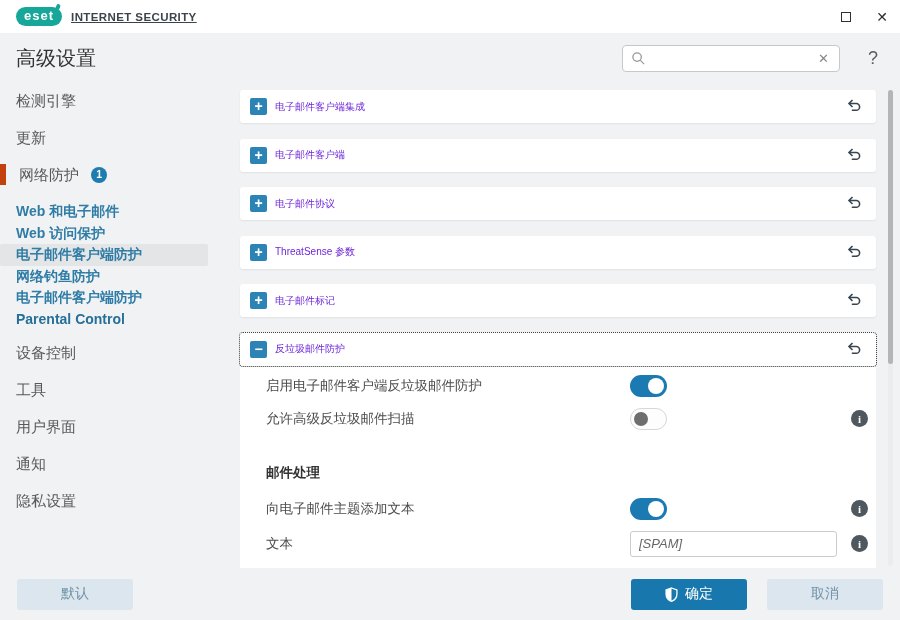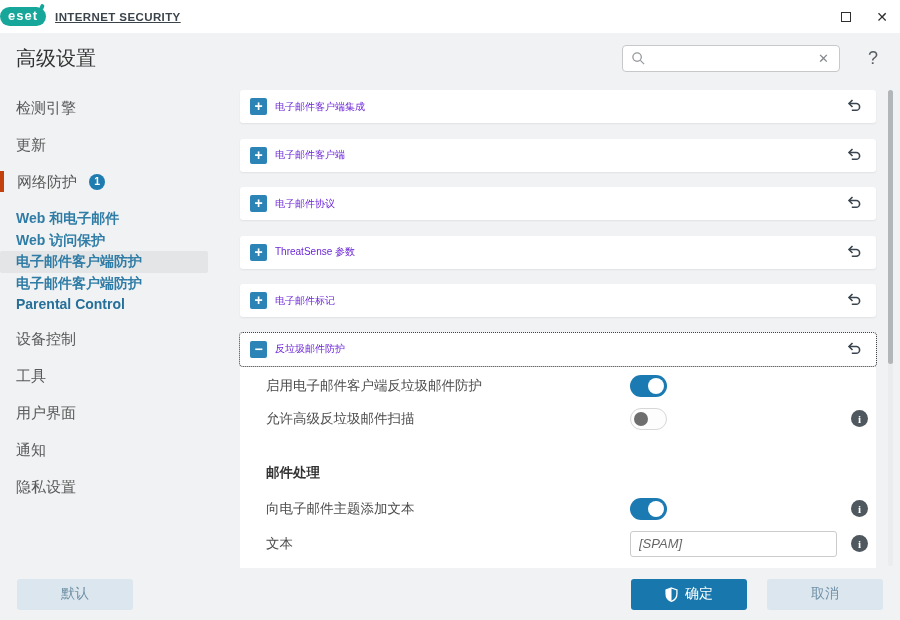--- a/index.html
+++ b/index.html
@@ -4,21 +4,21 @@
 <style>
   * { margin:0; padding:0; box-sizing:border-box; }
   html,body { width:900px; height:620px; overflow:hidden; }
   body {
     font-family:"Liberation Sans","DejaVu Sans",sans-serif;
     background:#f0f2f3; color:#4c4c4c;
     display:flex; flex-direction:column;
   }
 
   
-  .titlebar { height:33px; background:#fff; display:flex; align-items:center; flex:0 0 auto; }
+  .titlebar { height:33px; background:#fff; display:flex; align-items:center; padding-left:16px; flex:0 0 auto; }
   .eset-logo {
     background:#17a79a; color:#fff; font-weight:bold; font-size:13px;
     padding:1px 8px 3px; border-radius:10px; letter-spacing:1px; position:relative;
   }
   .eset-logo::after {
     content:""; position:absolute; top:-3px; right:2px; width:4px; height:6px;
     background:#17a79a; border-radius:2px; transform:rotate(20deg);
   }
   .product-name { margin-left:9px; font-size:11.5px; font-weight:bold; color:#3c444b; letter-spacing:.4px;text-decoration:underline; }
   .titlebar-spacer { flex:1; }
@@ -33,22 +33,22 @@
     width:218px; height:27px; background:#fff; border:1px solid #c6c8ca; border-radius:4px;
     display:flex; align-items:center; padding:0 8px; margin-right:22px;
   }
   .search-box input { border:none; outline:none; flex:1; min-width:0; font-size:13px; margin-left:6px; color:#444; background:transparent; }
   .search-clear { color:#85898d; font-size:13px; padding:0 2px; }
   .help-btn { font-size:18px; color:#565c62; width:22px; text-align:center; }
 
   
   .content { flex:1; display:flex; min-height:0; }
   .sidebar { width:228px; flex:0 0 auto; padding-top:6px; }
-  .side-top { line-height:21px; margin-bottom:16px; padding:0 16px; font-size:15px; color:#595959; cursor:default;margin-top:7px; }
-  .side-top.active-cat { border-left:4px solid #c2410c; padding-left:13px; }
+  .side-top { line-height:21px; margin-bottom:16px; padding:0 16px; font-size:15px; color:#595959; cursor:default; }
+  .side-top.active-cat { border-left:6px solid #c2410c; padding-left:13px; }
   .badge {
     display:inline-flex; width:16px; height:16px; border-radius:50%; background:#1e7cb1; color:#fff;
     font-size:10.5px; font-weight:bold; align-items:center; justify-content:center;
     margin-left:8px; vertical-align:2px;
   }
   .side-sub { line-height:21.5px; padding:0 16px; font-size:14px; font-weight:600; color:#2f7ca6; cursor:default; }
   .side-sub.selected { background:#e3e5e6; border-radius:2px; margin-right:20px; }
   .side-sub.parental { color:#266f99; }
   .side-sub-group { margin-bottom:12px; }
 
@@ -132,20 +132,21 @@
     <div class="side-top">检测引擎</div>
     <div class="side-top">更新</div>
     <div class="side-top active-cat">
       <span>网络防护</span>
       <span class="badge">1</span>
     </div>
     <div class="side-sub-group">
       <div class="side-sub">Web 和电子邮件</div>
       <div class="side-sub">Web 访问保护</div>
       <div class="side-sub selected">电子邮件客户端防护</div>
+      <div class="side-sub">网络钓鱼防护</div>
       <div class="side-sub">电子邮件客户端防护</div>
       <div class="side-sub parental">Parental Control</div>
     </div>
     <div class="side-top">设备控制</div>
     <div class="side-top">工具</div>
     <div class="side-top">用户界面</div>
     <div class="side-top">通知</div>
     <div class="side-top">隐私设置</div>
   </aside>
 

